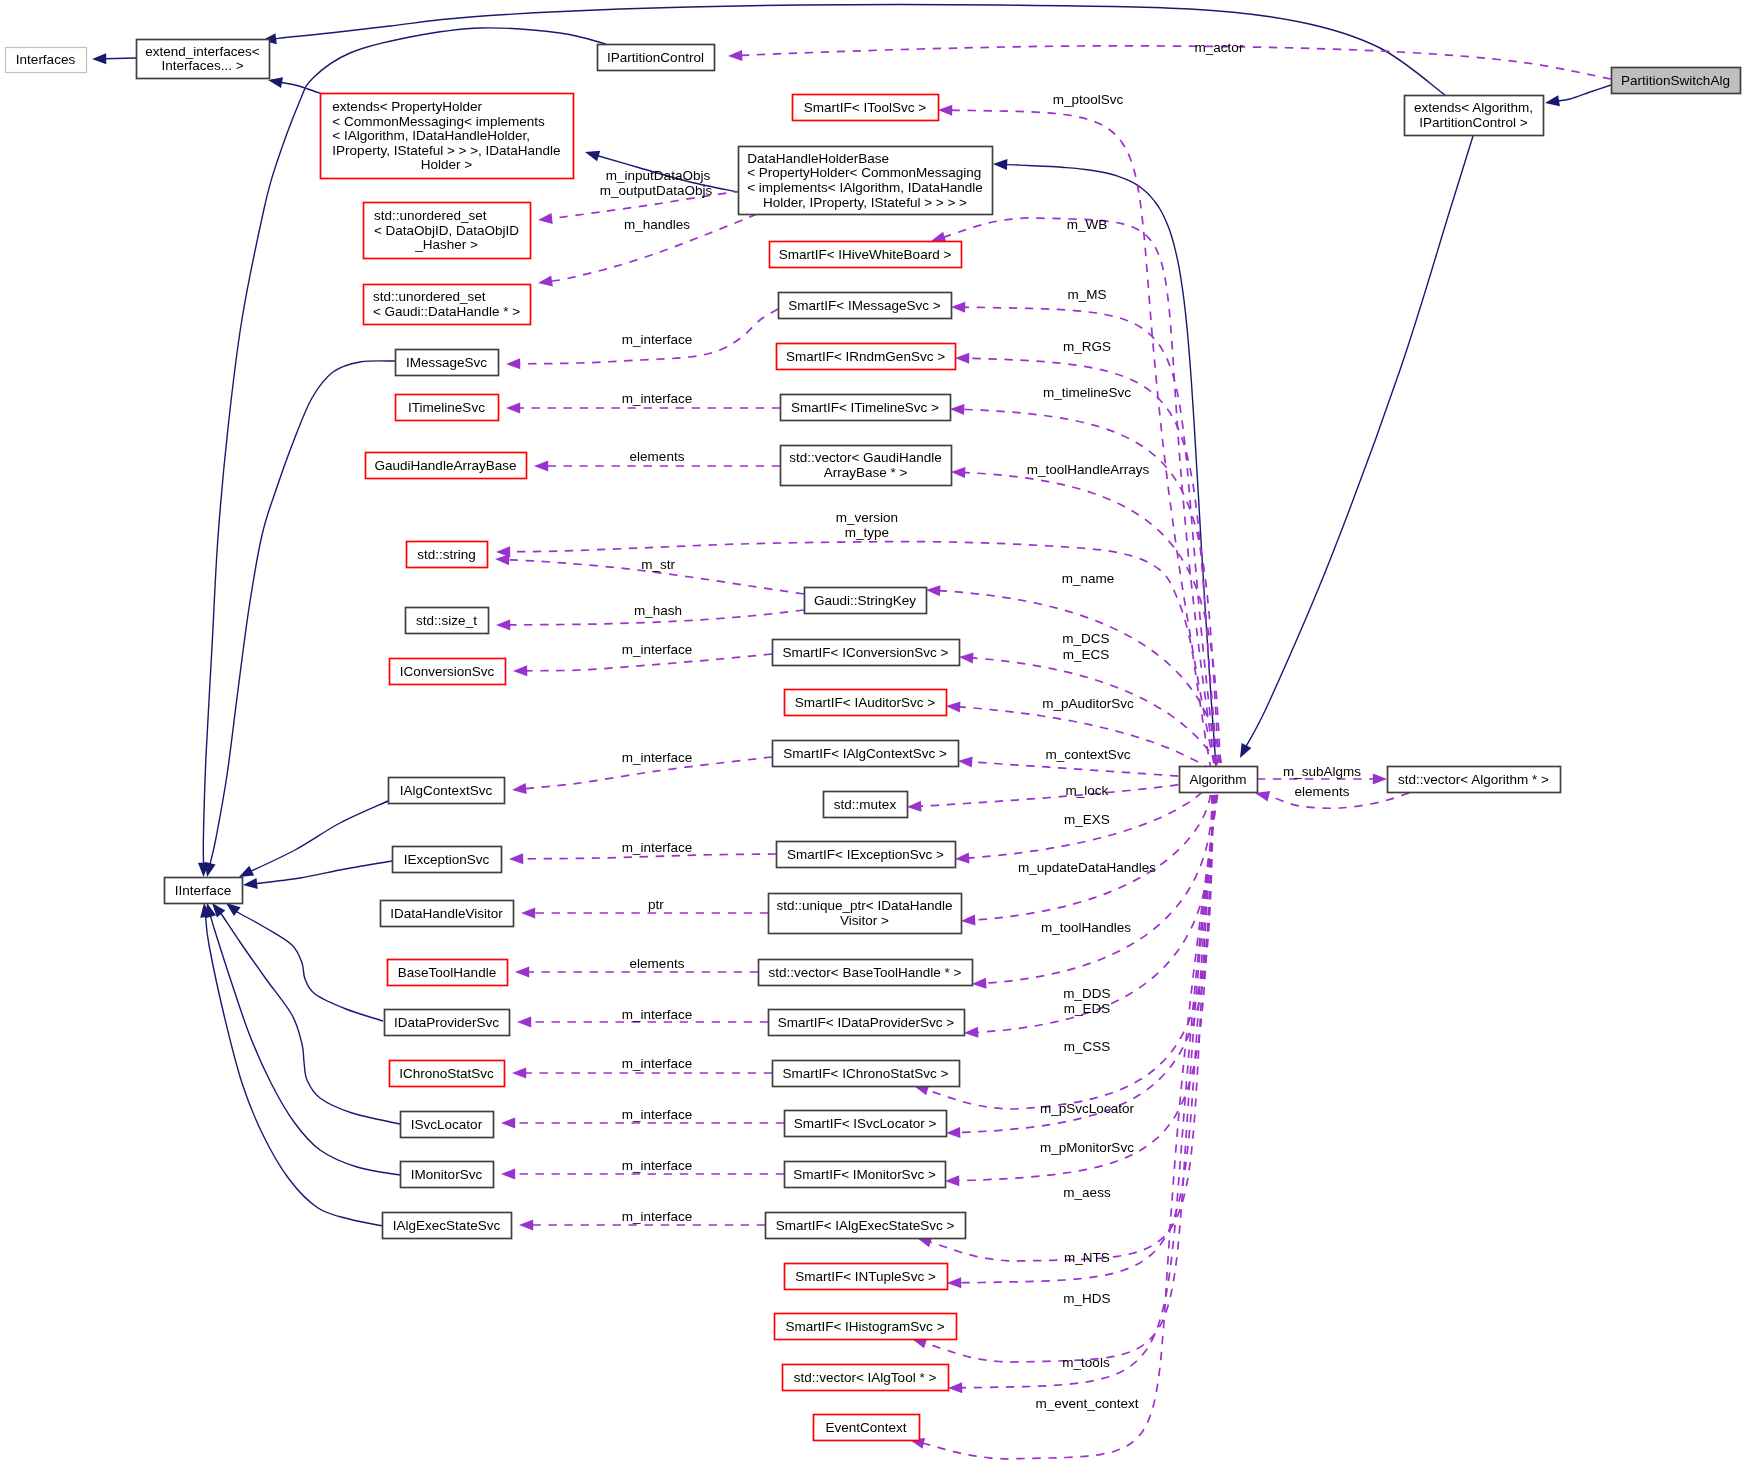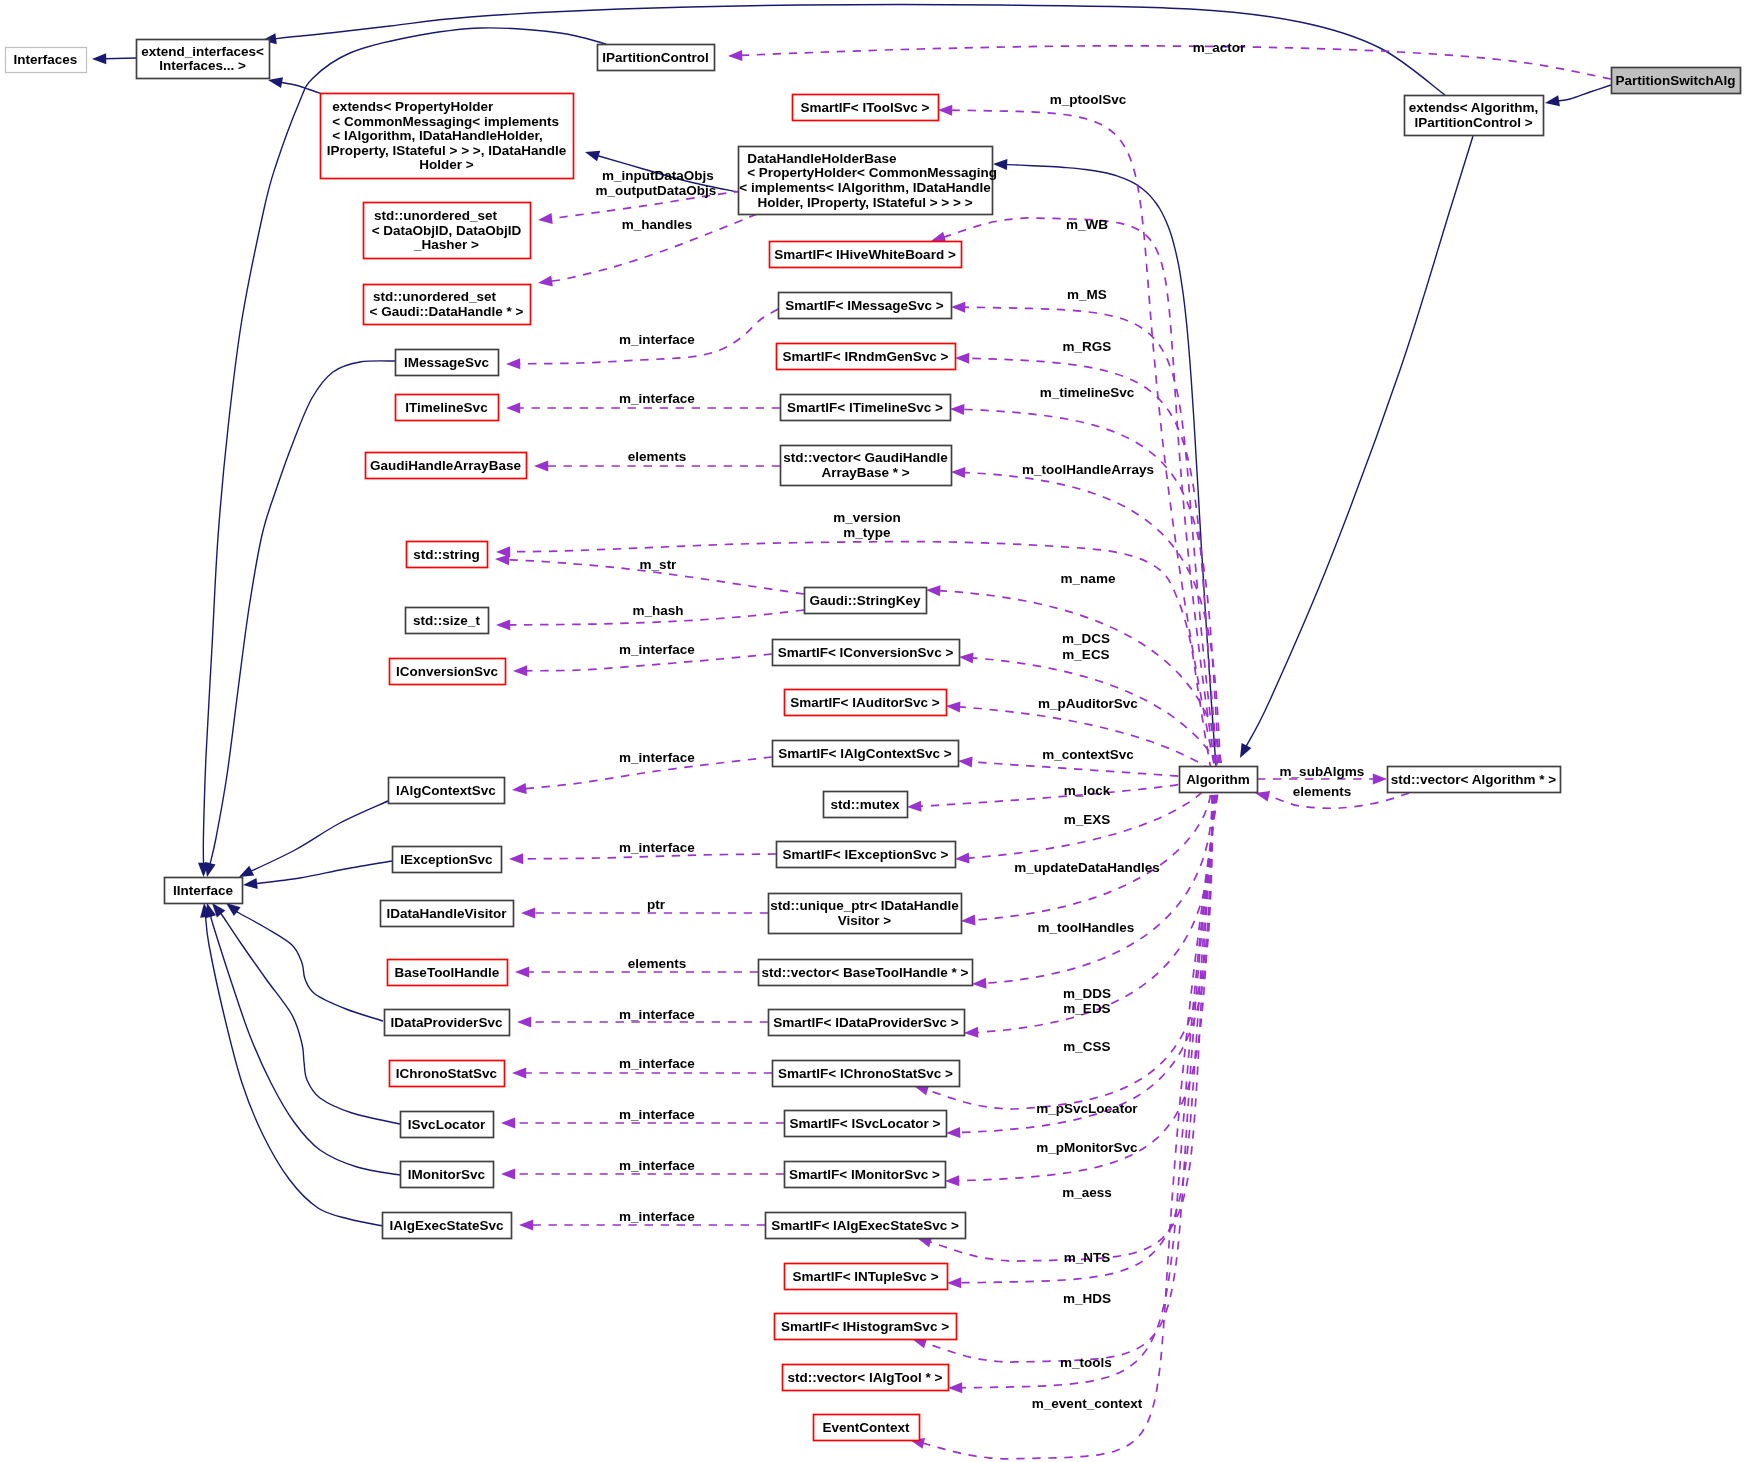--- a/index.html
+++ b/index.html
@@ -1,17 +1,17 @@
 <!DOCTYPE html>
 <html><head>
 <meta charset="utf-8">
 <title>PartitionSwitchAlg collaboration diagram</title>
 <style>
   html,body{margin:0;padding:0;background:#ffffff;}
-  #diagram{position:relative;width:1747px;height:1462px;background:#ffffff;overflow:hidden;font-weight:bold;}
+  #diagram{position:relative;width:1747px;height:1462px;background:#ffffff;overflow:hidden;}
   #svg{position:absolute;left:0;top:0;width:1747px;height:1462px;display:block;}
   .nodetext{font-family:"Liberation Sans",sans-serif;font-size:13.5px;fill:#000000;text-anchor:middle;}
   .edgelabel{font-family:"Liberation Sans",sans-serif;font-size:13.5px;fill:#000000;text-anchor:middle;}
   .nodebox{fill:#ffffff;}
   .nb-dark{stroke:#404040;stroke-width:1.7;}
   .nb-red{stroke:#ff0000;stroke-width:1.7;}
   .nb-gray{stroke:#c0c0c0;stroke-width:1.2;}
   .nb-filled{stroke:#404040;stroke-width:1.7;fill:#bfbfbf;}
   .e-inherit{fill:none;stroke:#191970;stroke-width:1.4;}
   .e-usage{fill:none;stroke:#9a32cd;stroke-width:1.7;stroke-dasharray:8.4,7.6;}

